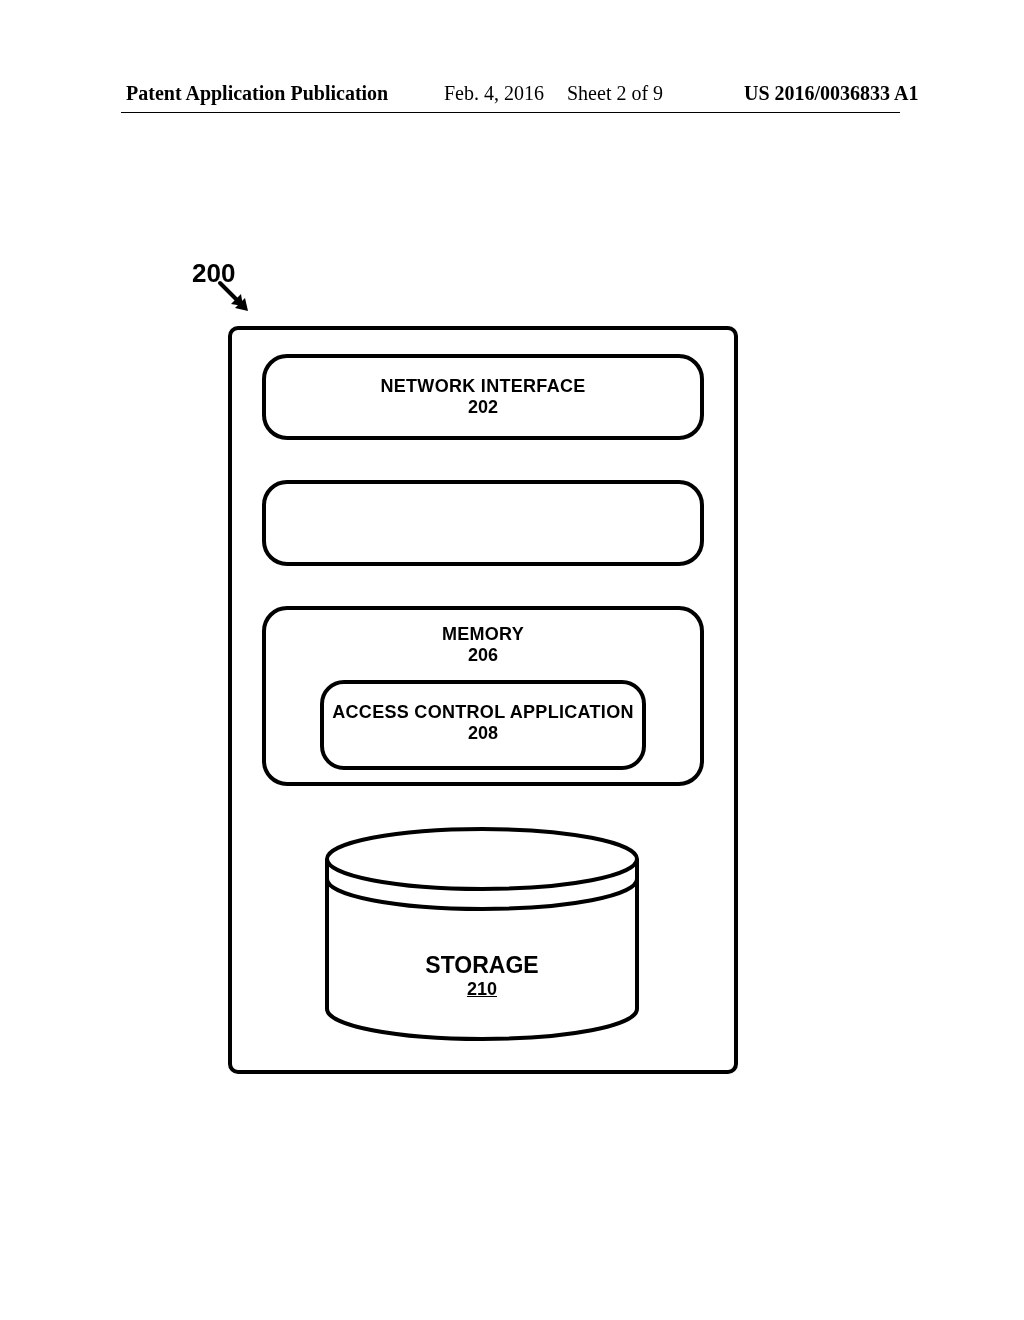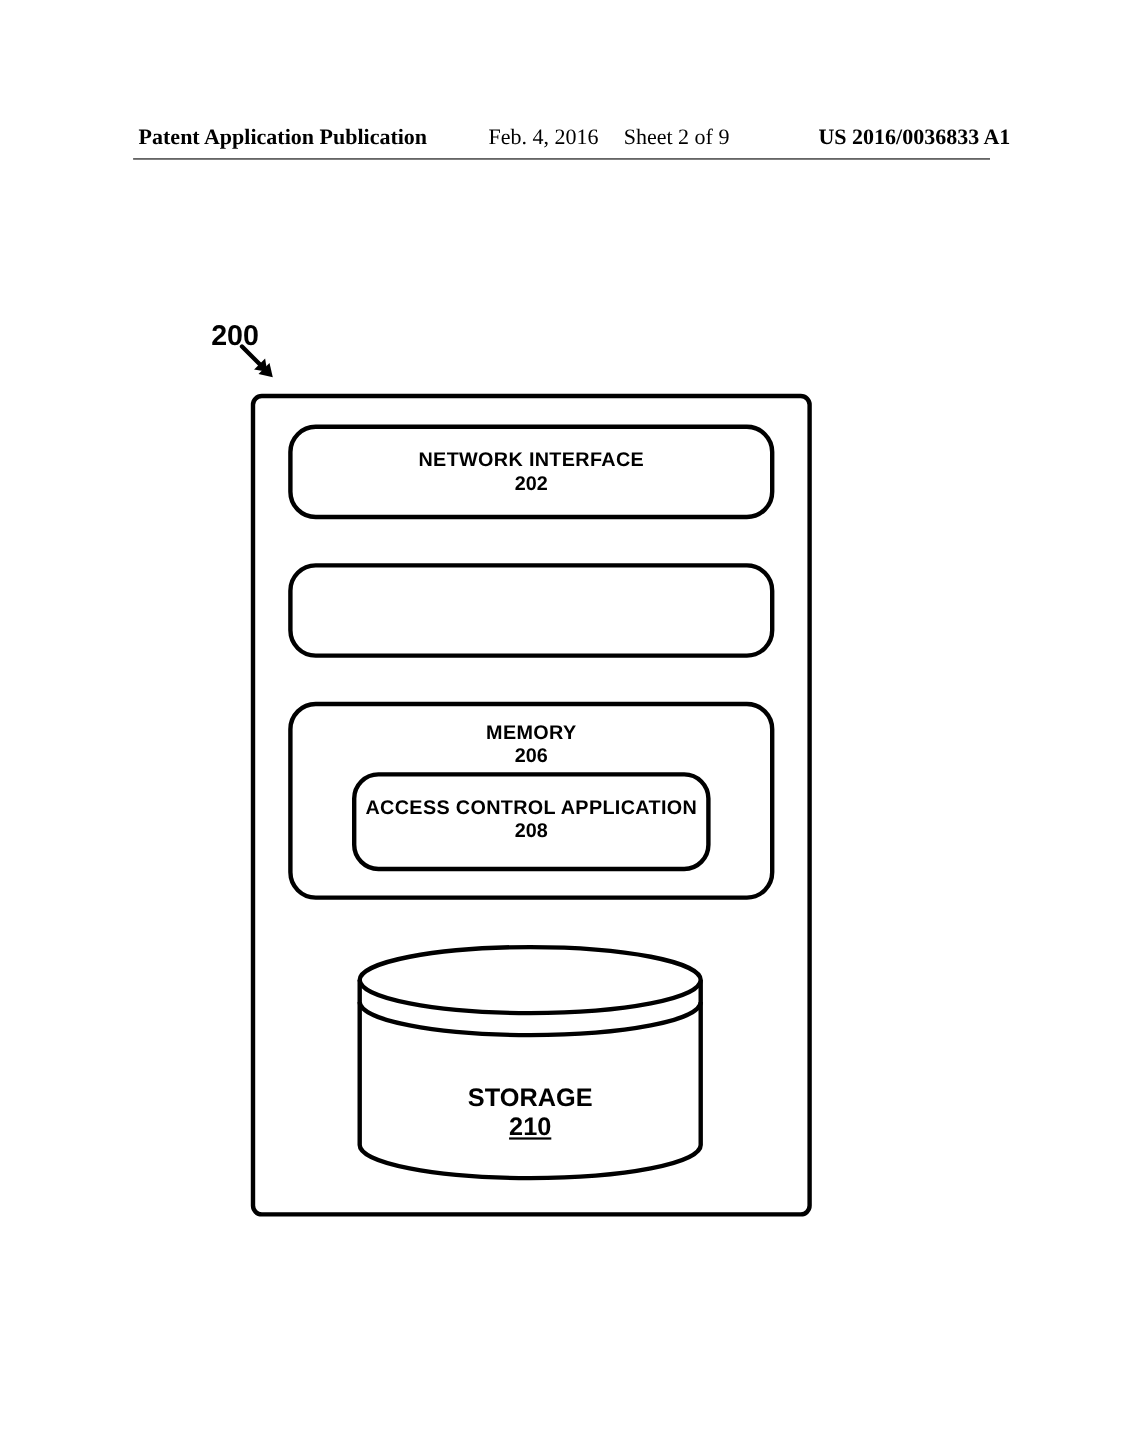--- a/index.html
+++ b/index.html
@@ -9,21 +9,20 @@
     color: #000;
     width: 1024px;
     height: 1320px;
     position: relative;
   }
   .page {
     position: absolute;
     left: 0; top: 0;
     width: 1024px;
     height: 1056px;
-    margin-top: 32px;
   }
 
   
   .hdr {
     position: absolute;
     top: 82px;
     left: 0;
     right: 0;
     font-family: "Times New Roman", Times, serif;
     font-size: 20px;
@@ -112,21 +111,21 @@
     height: 86px;
     padding-top: 18px;
   }
   .c-mem {
     top: 276px;
     height: 180px;
     padding-top: 14px;
   }
   .c-mem .inner {
     position: absolute;
-    top: 60px;
+    top: 70px;
     left: 54px;
     right: 54px;
     height: 90px;
     border: 4px solid #000;
     border-radius: 24px;
     padding-top: 18px;
     box-sizing: border-box;
   }
 
   
@@ -144,21 +143,21 @@
     left: 0;
     right: 0;
     text-align: center;
   }
   .cyl-label .title {
     font-weight: bold;
     font-size: 23px;
   }
   .cyl-label .num {
     font-weight: bold;
-    font-size: 23px;
+    font-size: 18px;
     text-decoration: underline;
   }
 
   .fig-caption {
     position: absolute;
     top: 1130px;
     left: 0;
     right: 0;
     text-align: center;
     font-weight: bold;

